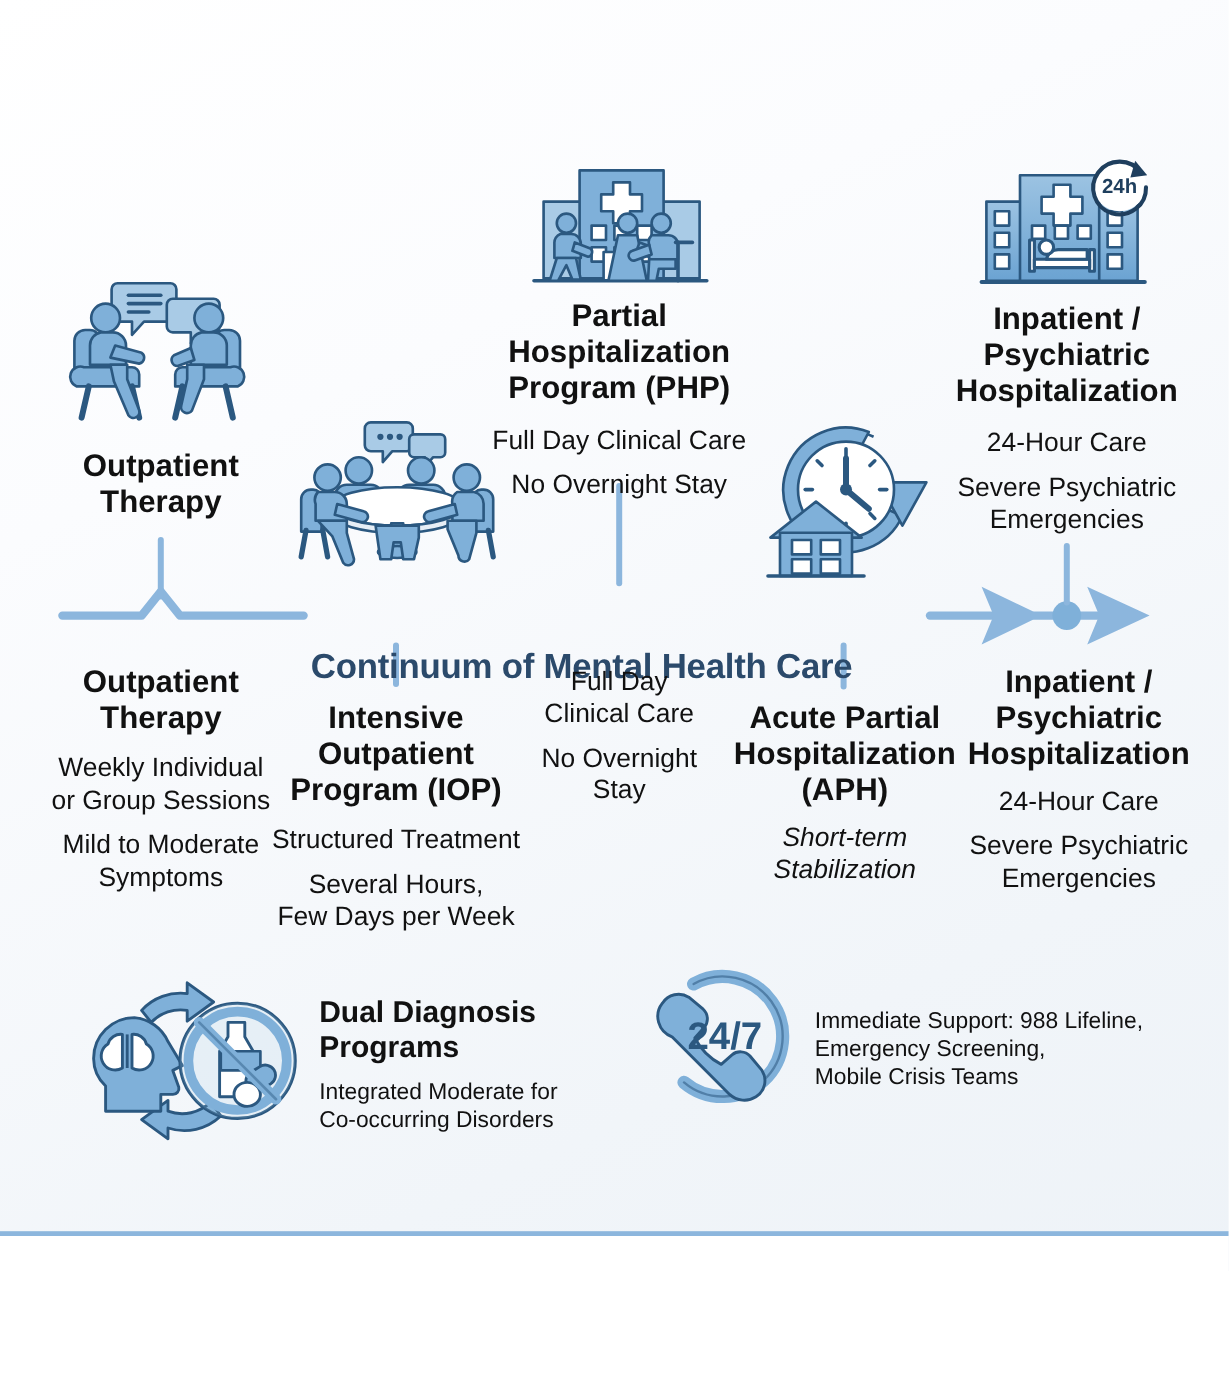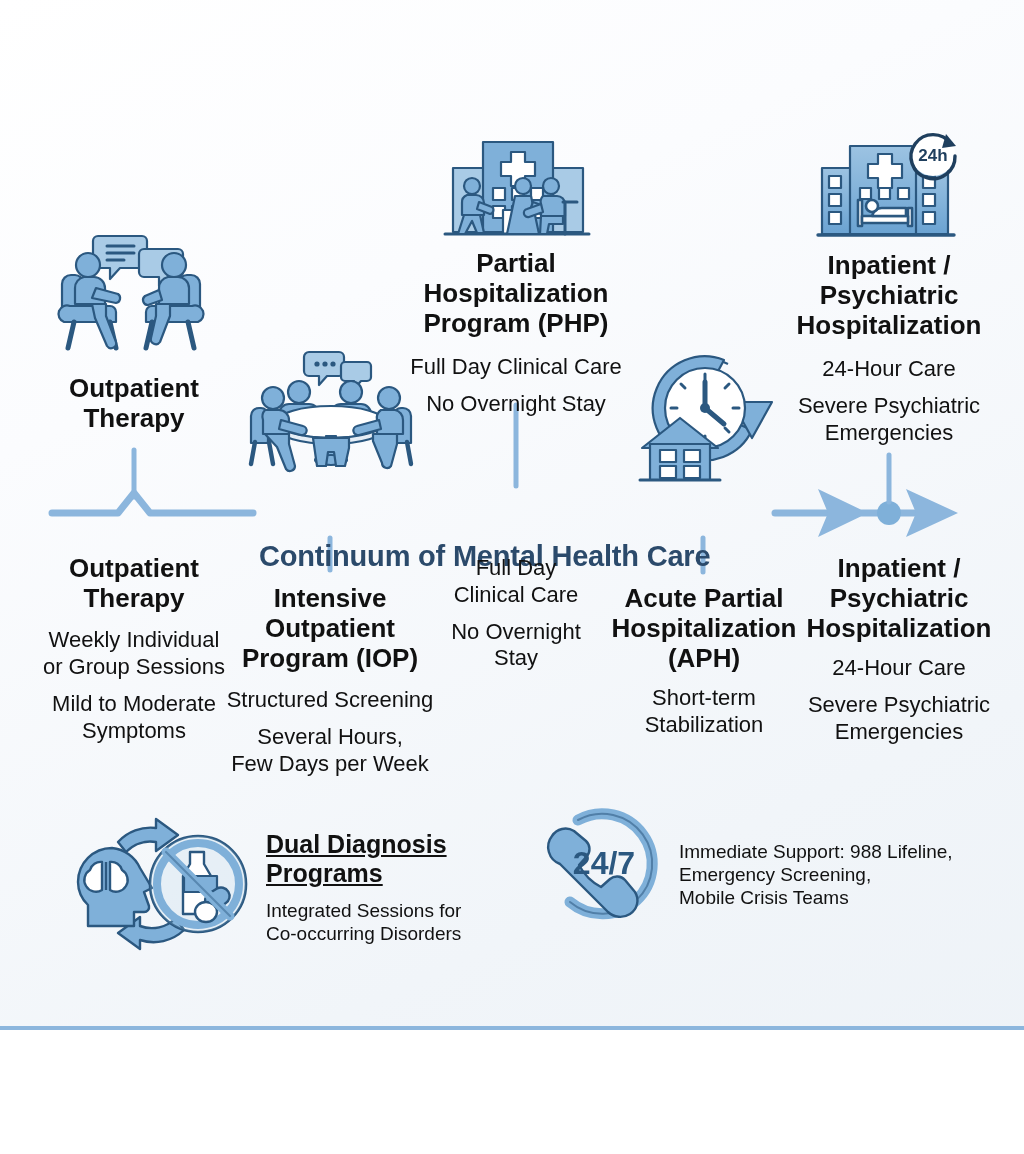--- a/index.html
+++ b/index.html
@@ -317,37 +317,37 @@
         <div class="plain" style="white-space:pre-line;">Mild to Moderate
 Symptoms</div>
       </div>
     </div>
 
     <div class="node big t-center" style="left:225px;top:583px;width:210px;">
       <div class="title" style="white-space:pre-line;">Intensive
 Outpatient
 Program (IOP)</div>
       <div style="margin-top:14px;">
-        <div class="plain" style="white-space:pre-line;">Structured Screening</div>
+        <div class="plain" style="white-space:pre-line;">Structured Treatment</div>
         <div class="plain" style="white-space:pre-line;">Several Hours,
 Few Days per Week</div>
       </div>
     </div>
 
     <div class="node t-center" style="left:432px;top:555px;width:168px;">
       <div class="plain" style="white-space:pre-line;">Full Day
 Clinical Care</div>
       <div class="plain" style="white-space:pre-line;">No Overnight Stay</div>
     </div>
 
     <div class="node big t-center" style="left:604px;top:583px;width:200px;">
       <div class="title" style="white-space:pre-line;">Acute Partial
 Hospitalization
 (APH)</div>
-      <div style="margin-top:12px;">
+      <div style="margin-top:12px;font-style:italic;">
         <div class="plain" style="white-space:pre-line;">Short-term
 Stabilization</div>
       </div>
     </div>
 
     <div class="node big t-center" style="left:799px;top:553px;width:200px;">
       <div class="title" style="white-space:pre-line;">Inpatient /
 Psychiatric
 Hospitalization</div>
       <div style="margin-top:12px;">
@@ -384,23 +384,23 @@
             <ellipse cx="146" cy="94" rx="11" ry="10" fill="#ffffff"></ellipse>
           </g>
 
           <line x1="106" y1="34" x2="170" y2="98" stroke="#7fb0d9" stroke-width="9" stroke-linecap="round"></line>
           <line x1="106" y1="34" x2="170" y2="98" stroke="#2b5880" stroke-width="2.2" stroke-linecap="round" fill="none" opacity="0.45"></line>
         </g>
       </svg>
     </div>
 
     <div class="node mid t-left" style="left:266px;top:830px;width:260px;">
-      <div class="title" style="white-space:pre-line;text-decoration:underline;">Dual Diagnosis
+      <div class="title" style="white-space:pre-line;">Dual Diagnosis
 Programs</div>
-      <div class="sub" style="margin-top:12px;white-space:pre-line;font-size:19px;">Integrated Sessions for
+      <div class="sub" style="margin-top:12px;white-space:pre-line;font-size:19px;">Integrated Moderate for
 Co-occurring Disorders</div>
     </div>
 
     <div class="icon" style="left:540px;top:802px;text-align:right;">
       <svg width="128" height="126" viewBox="0 0 128 126">
         <g stroke="#2b5880" stroke-width="2.4" stroke-linejoin="round">
 
           <path d="M38,18 a50,50 0 1 1 -8,82" fill="none" stroke="#7fb0d9" stroke-width="11" stroke-linecap="round"></path>
           <path d="M38,18 a50,50 0 1 1 -8,82" fill="none" stroke="#2b5880" stroke-width="2" stroke-linecap="round" opacity=".55"></path>
 

